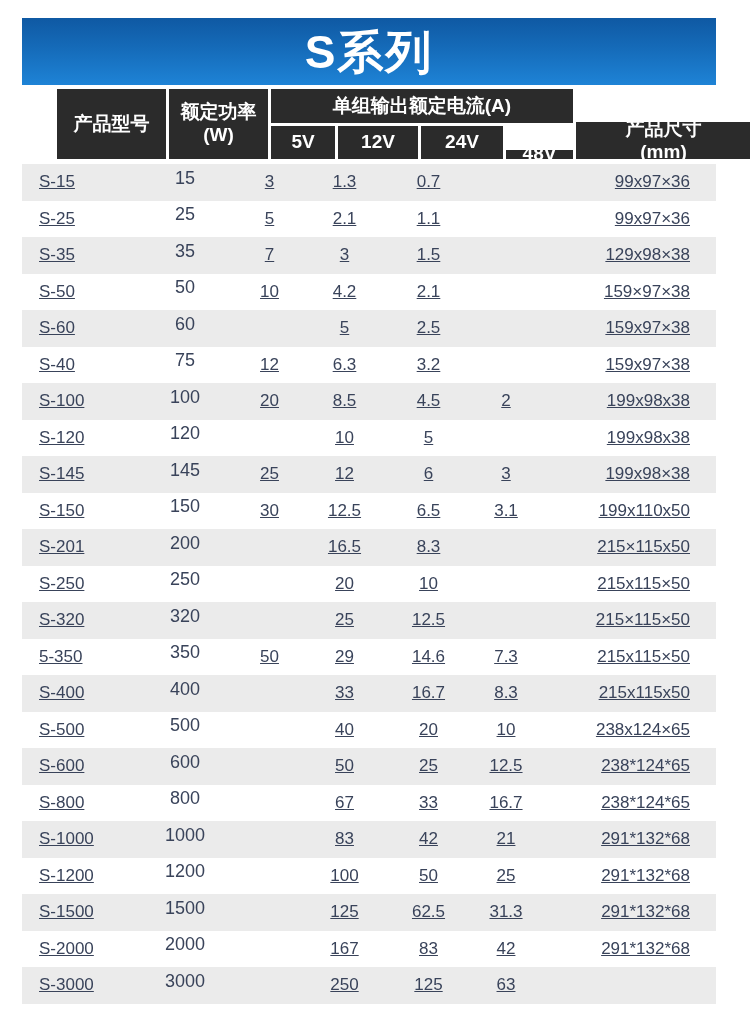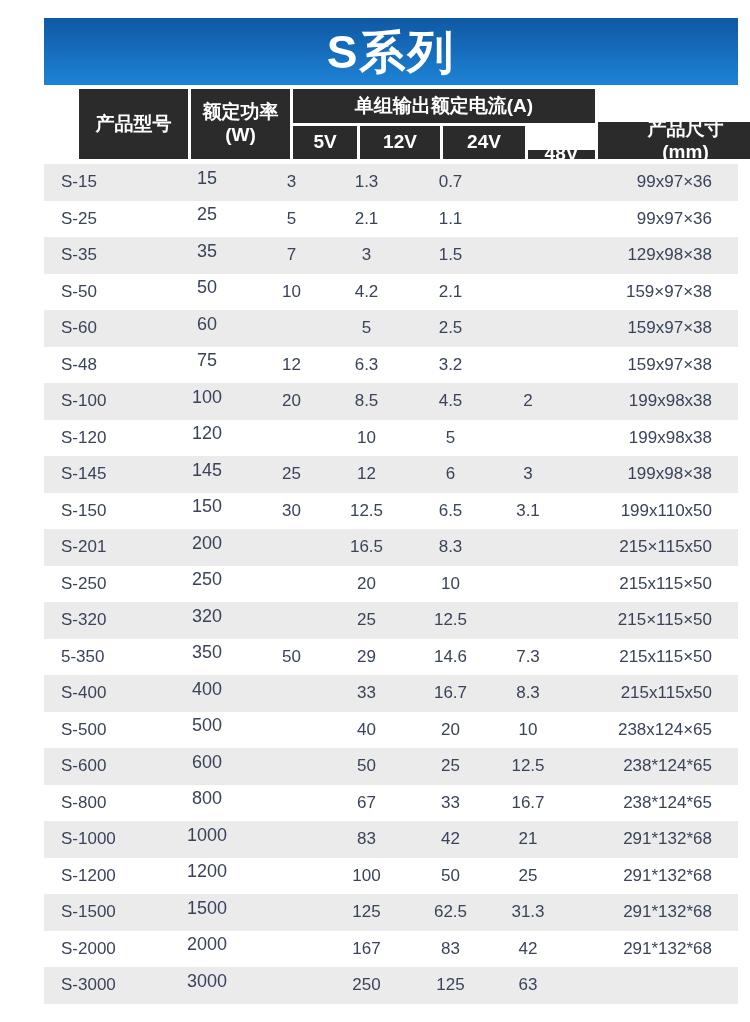--- a/index.html
+++ b/index.html
@@ -10,21 +10,21 @@
   }
   .page {
     position: relative;
     width: 750px;
     height: 1022px;
     background: #ffffff;
     overflow: hidden;
   }
   .content {
     position: absolute;
-    left: 44px;
+    left: 22px;
     top: 18px;
     width: 694px;
   }
   
   .banner {
     height: 67px;
     background: linear-gradient(180deg, #0f59a3 0%, #156bb9 45%, #1e83d6 100%);
     display: flex;
     align-items: center;
     justify-content: center;
@@ -68,20 +68,21 @@
   .tbody {
     margin-top: 5px;
   }
   .row {
     display: grid;
     grid-template-columns: 112px 102px 67px 83px 85px 70px 175px;
     height: 36.5px;
     align-items: center;
     color: #39435a;
     font-size: 17px;
+    text-decoration: underline;
   }
   .row:nth-child(odd) {
     background: #ebebeb;
   }
   .cell { box-sizing: border-box; white-space: nowrap; }
   .c-model { padding-left: 17px; text-align: left; }
   .c-power { text-align: center; font-size: 18px; }
   .power-txt { position: relative; top: -4px; display: inline-block; }
   .c-cur   { text-align: center; }
   .c-dims  { text-align: right; padding-right: 26px; }
@@ -158,21 +159,21 @@
     <div class="cell c-model">S-60</div>
     <div class="cell c-power"><span class="power-txt">60</span></div>
     <div class="cell c-cur"></div>
     <div class="cell c-cur">5</div>
     <div class="cell c-cur">2.5</div>
     <div class="cell c-cur"></div>
     <div class="cell c-dims">159x97×38</div>
   </div>
 
   <div class="row">
-    <div class="cell c-model">S-48</div>
+    <div class="cell c-model">S-40</div>
     <div class="cell c-power"><span class="power-txt">75</span></div>
     <div class="cell c-cur">12</div>
     <div class="cell c-cur">6.3</div>
     <div class="cell c-cur">3.2</div>
     <div class="cell c-cur"></div>
     <div class="cell c-dims">159x97×38</div>
   </div>
 
   <div class="row">
     <div class="cell c-model">S-100</div>

